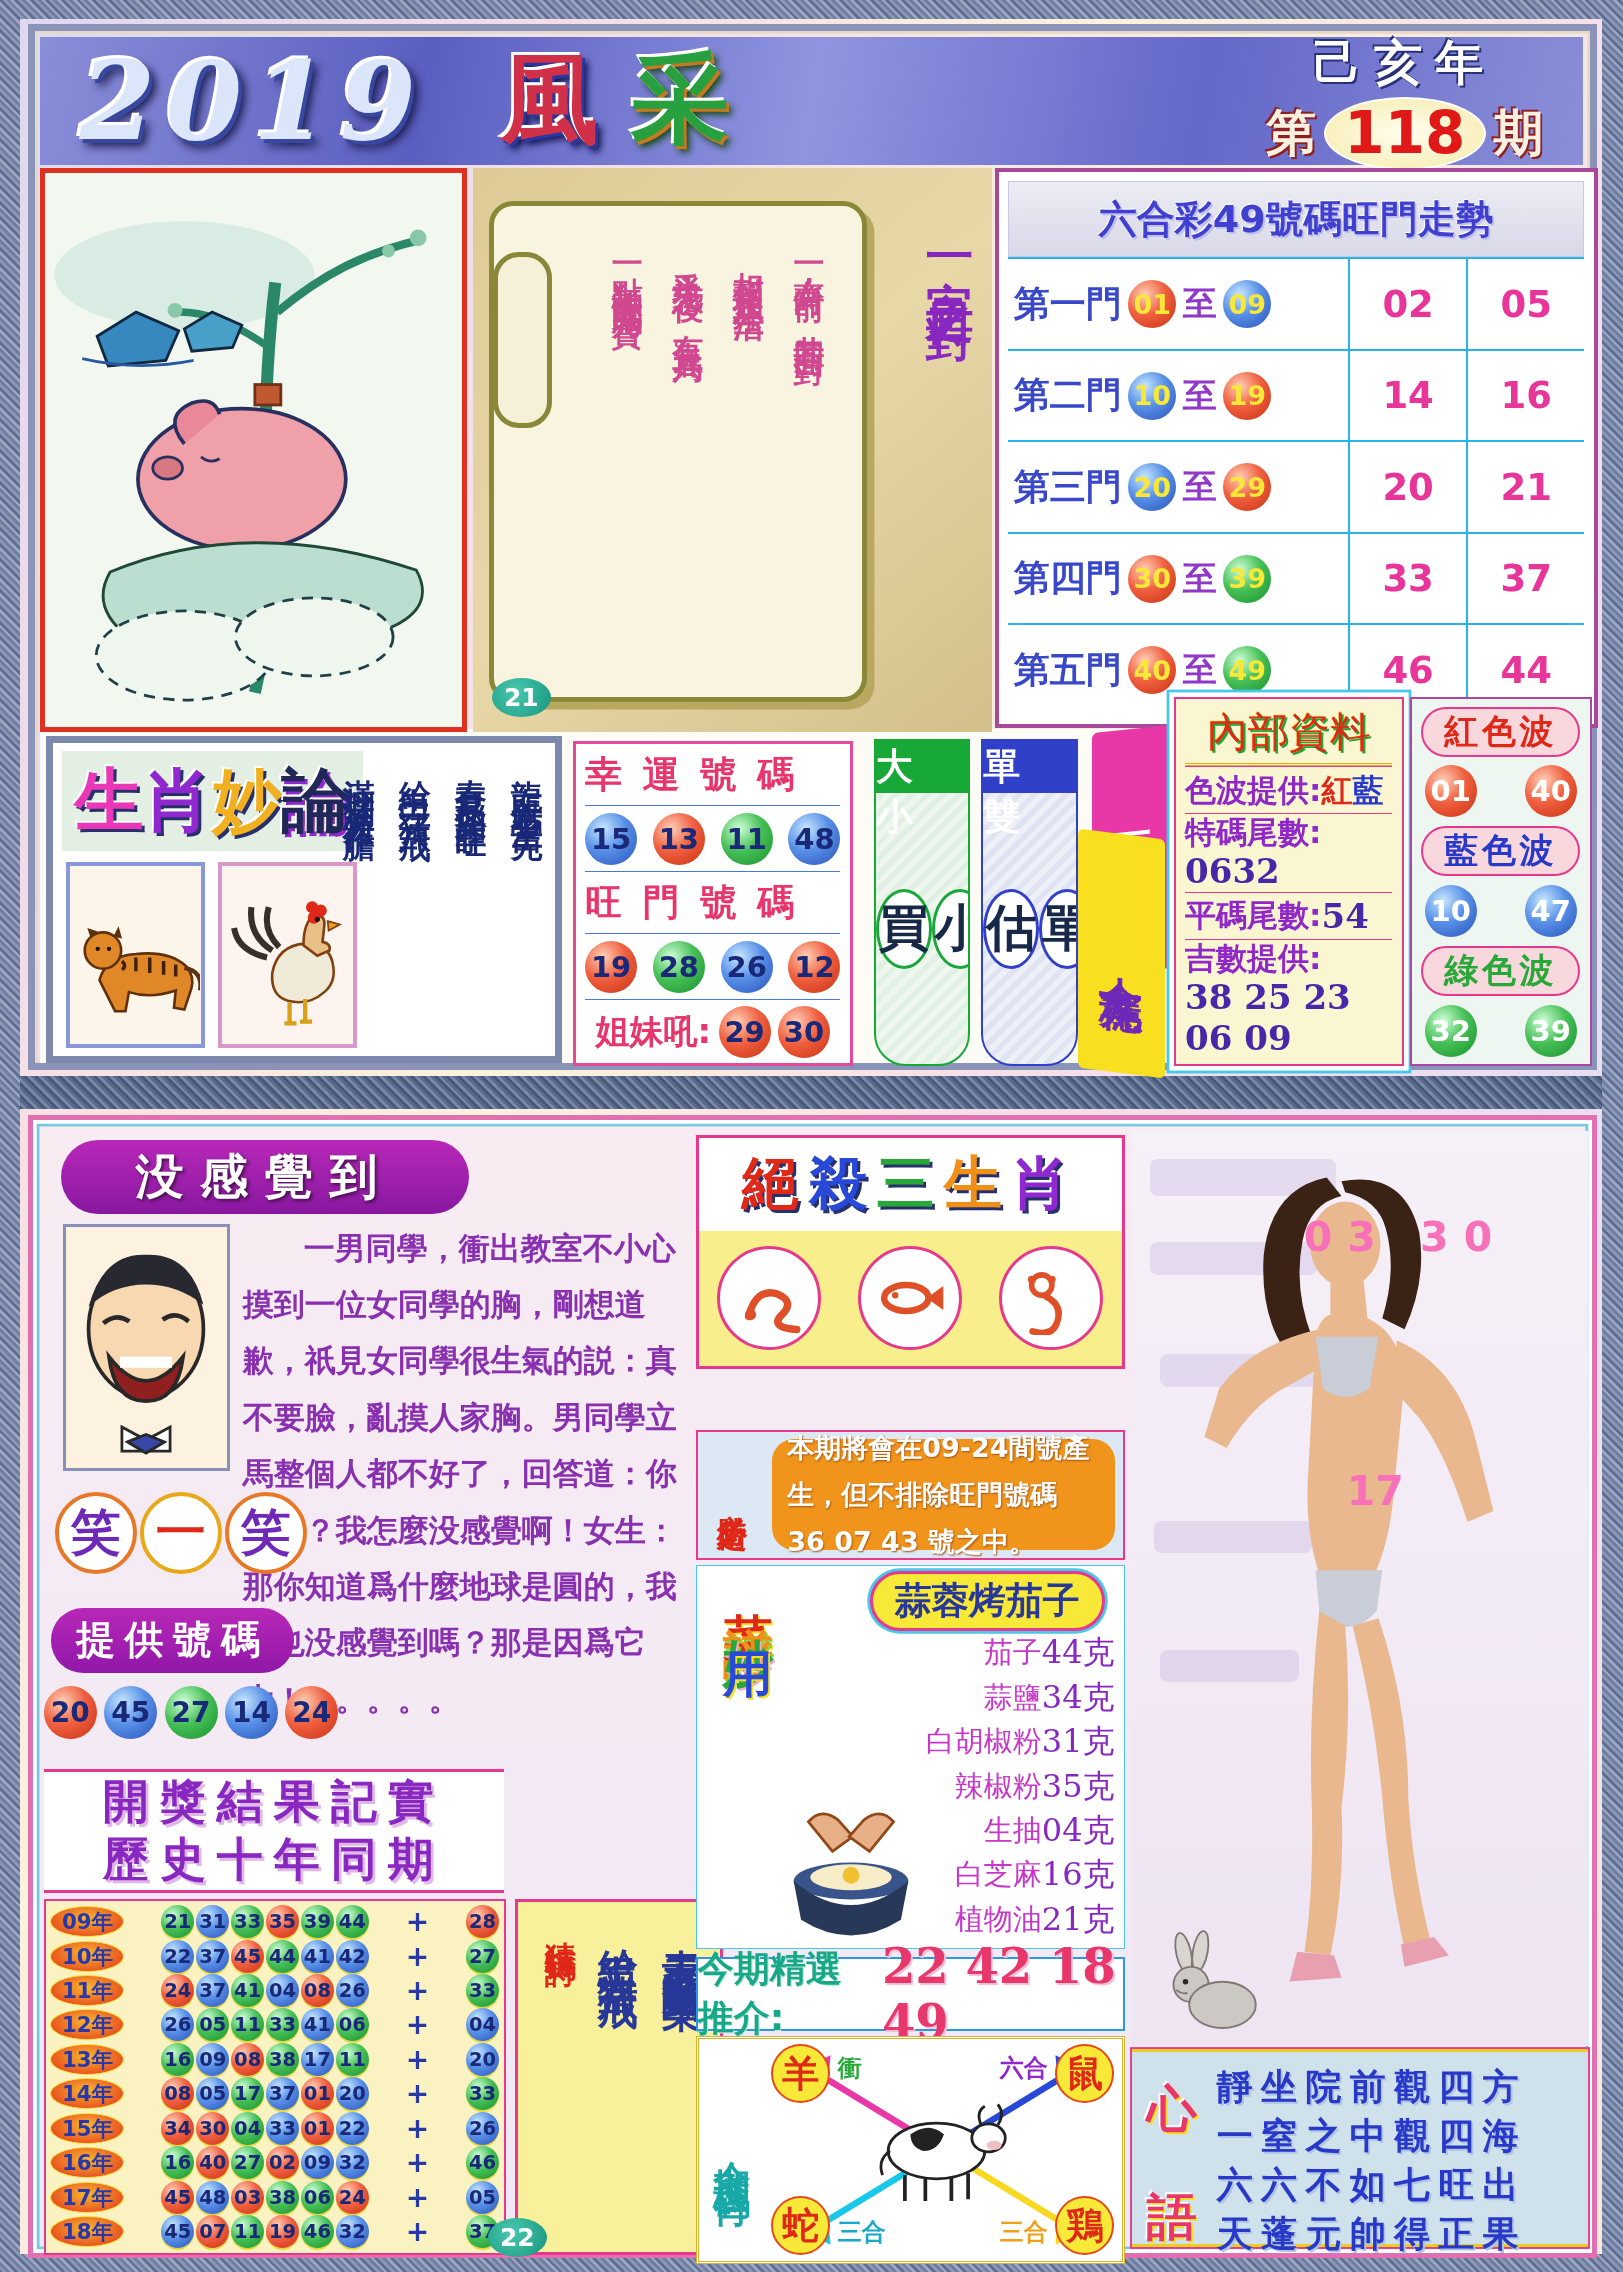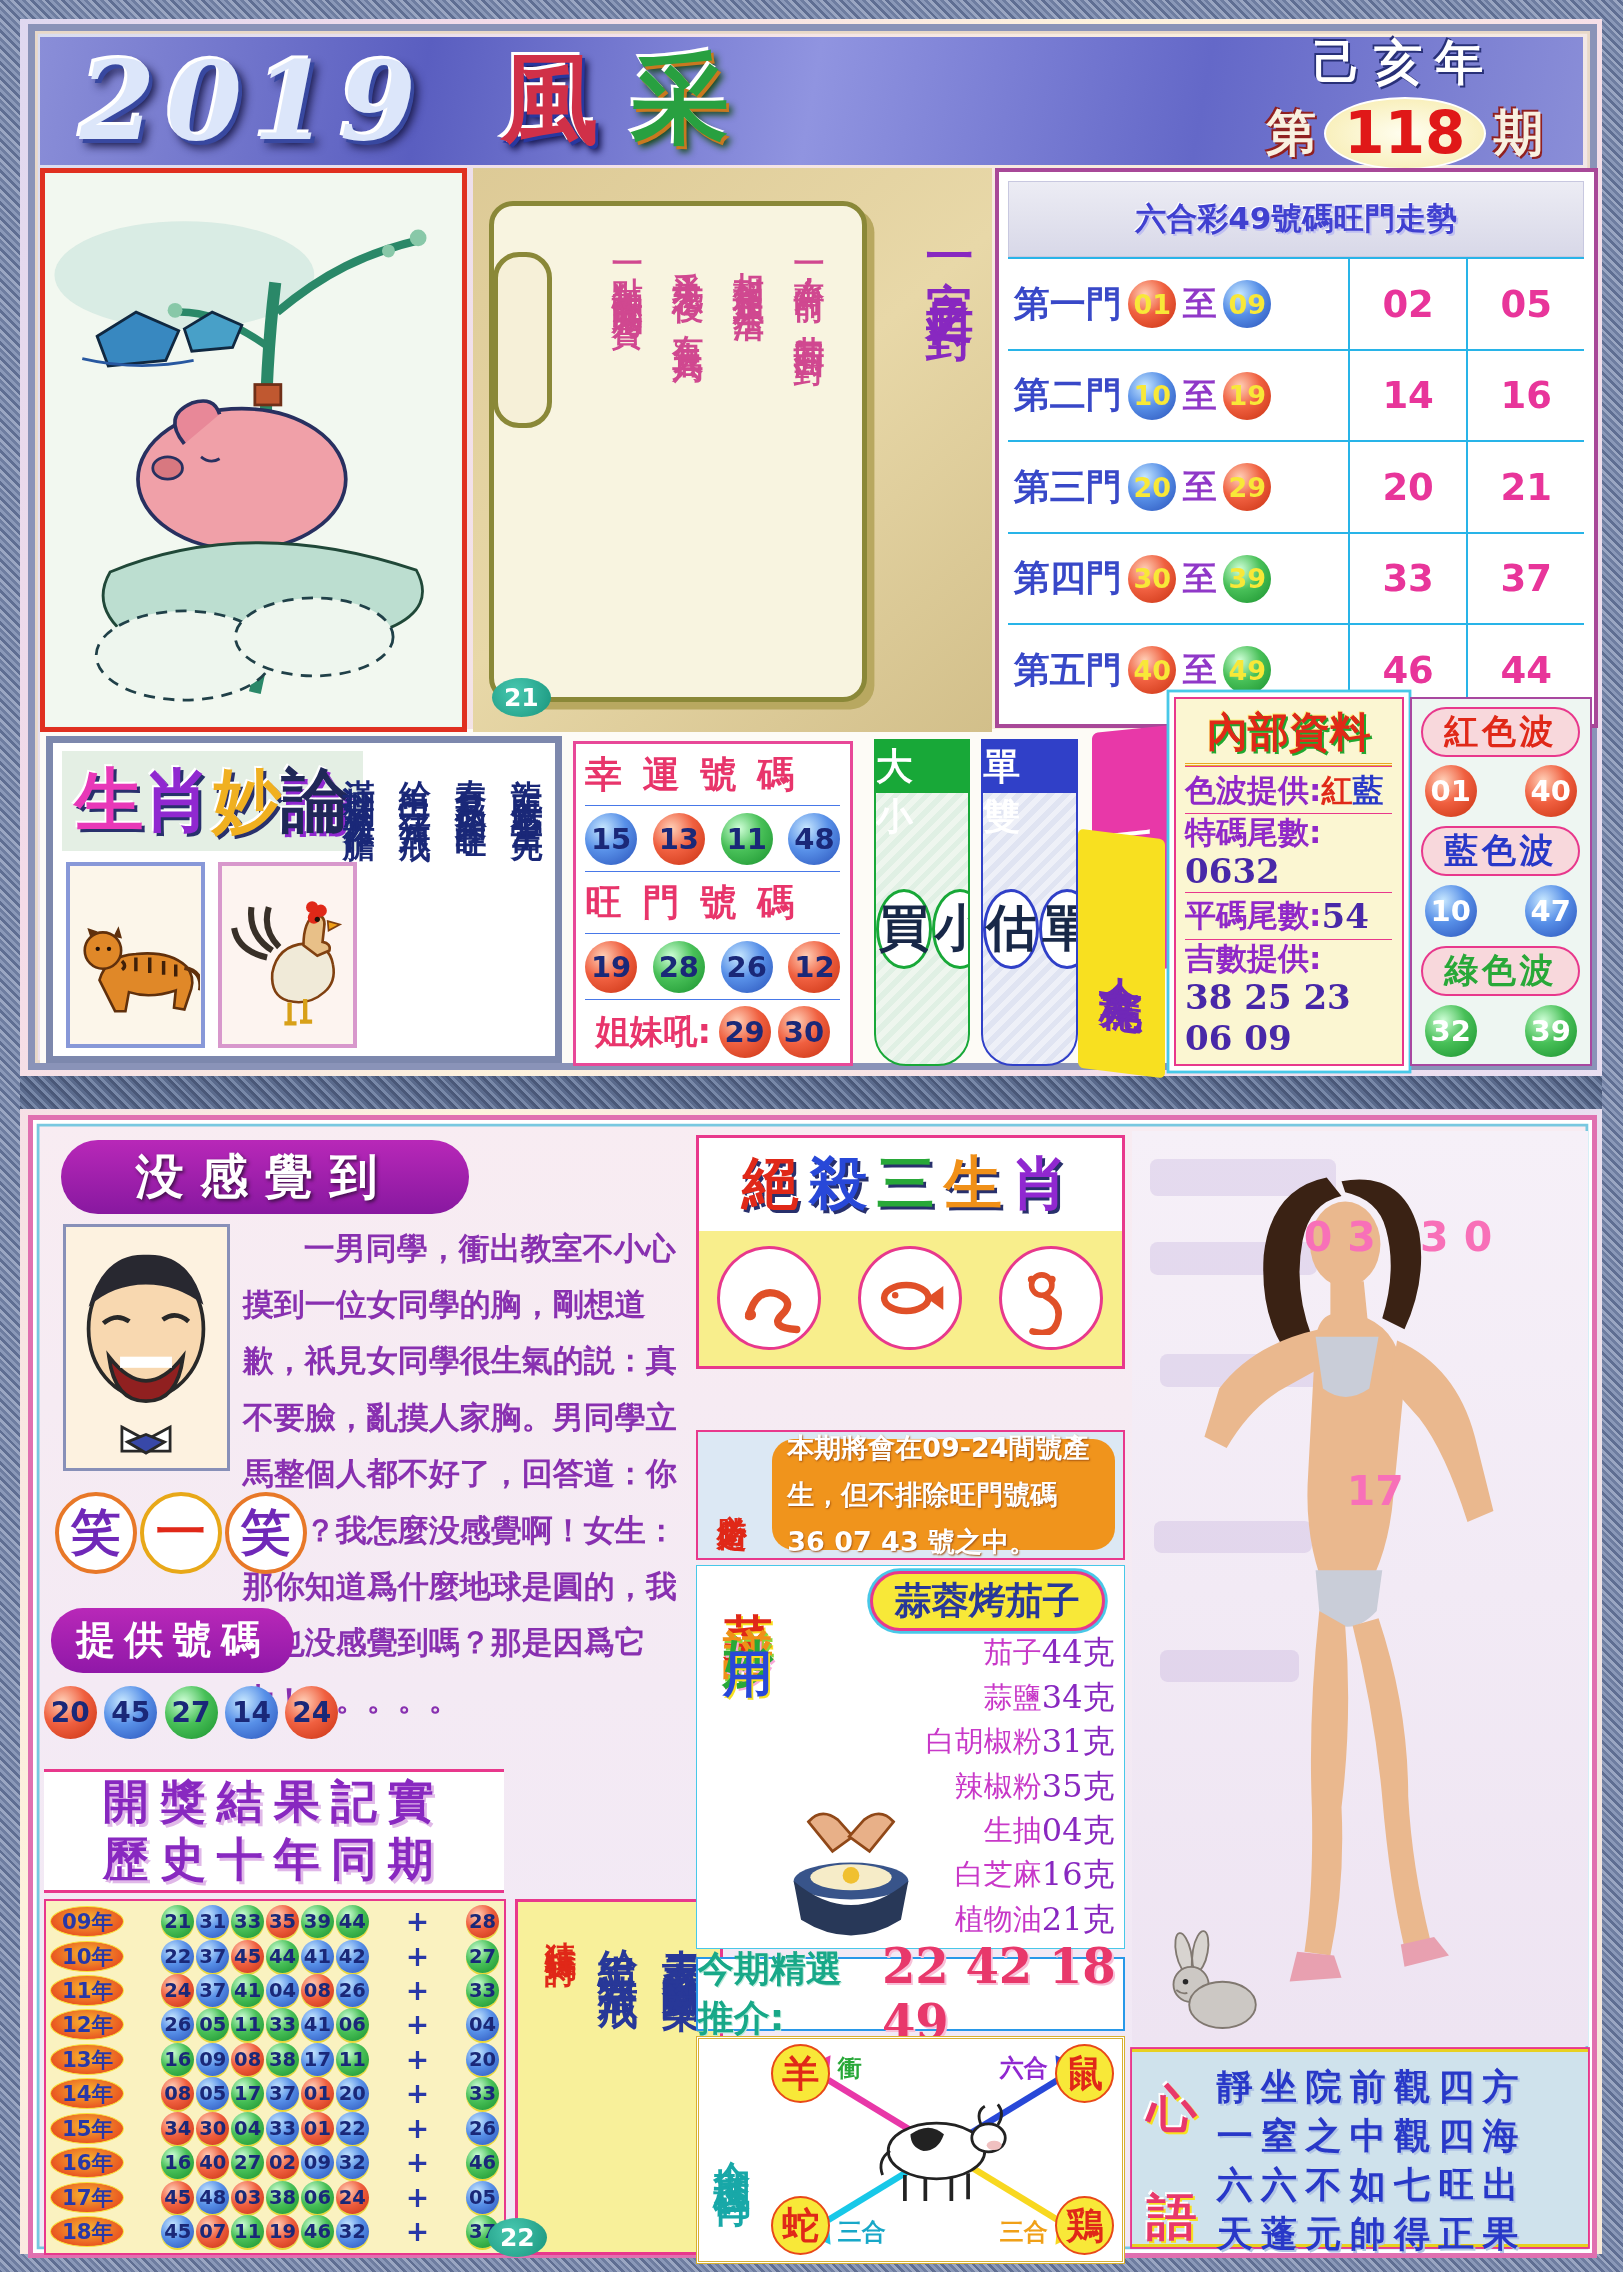--- a/index.html
+++ b/index.html
@@ -26,21 +26,21 @@
 .draw{position:absolute;left:5.6px;top:137px;width:427px;height:564px;border:5.6px solid #e03020;background:#eef6ee}
 
 .scrollbox{position:absolute;left:438px;top:137px;width:519px;height:564px;background:linear-gradient(140deg,#ddca96,#e8d8a8 50%,#d2bf8a)}
 .scroll-paper{position:absolute;left:16.7px;top:33px;width:378px;height:501px;background:#f8f4e0;border:5.6px solid #8a8838;border-radius:24px;box-shadow:7.4px 7.4px 0 #b8a860}
 .scroll-roll{position:absolute;left:-1.9px;top:46px;width:59px;height:176px;border:5.6px solid #8a8838;border-radius:26px;background:#f6f0d8}
 .scroll-text{position:absolute;right:32px;top:41px;height:427px;writing-mode:vertical-rl;text-orientation:upright;font-size:31px;color:#d04890;font-weight:bold;letter-spacing:6.5px}
 .scroll-text p{margin-left:18.6px}
 .scroll-title{position:absolute;right:9.3px;top:63px;writing-mode:vertical-rl;text-orientation:upright;font-size:48px;color:#8828c0;font-weight:bold;letter-spacing:11px}
 
 .door{position:absolute;left:960px;top:137px;width:603px;height:560px;background:#fff;border:4.6px solid #a84898;box-shadow:0 0 0 5.6px #ecec f4;padding:9.3px;display:flex;flex-direction:column}
-.door-title{height:76px;background:linear-gradient(#ececf4,#d8d8e8);display:flex;align-items:center;justify-content:center;font-size:31px;font-weight:bold;color:#4040d0;text-shadow:1.9px 1.9px 0 #c0c0f0,-0.9px -0.9px 0 #fff;border:1.9px solid #c8c8e0}
+.door-title{height:76px;background:linear-gradient(#ececf4,#d8d8e8);display:flex;align-items:center;justify-content:center;font-size:38px;font-weight:bold;color:#4040d0;text-shadow:1.9px 1.9px 0 #c0c0f0,-0.9px -0.9px 0 #fff;border:1.9px solid #c8c8e0}
 .door-head{display:flex;height:61px;border-top:2.8px solid #e8388c;align-items:center}
 .door-head .dn{width:345px;text-align:center;font-size:37px;color:#e8356b;font-weight:bold}
 .door-head .dh,.door-head .dc{width:120px;text-align:center;font-size:37px;color:#e8356b;font-weight:bold}
 .door-row{display:flex;flex:1;align-items:center;border-top:2.8px solid #28b4e8}
 .door-row .dname{width:345px;display:flex;align-items:center;gap:6.5px;font-size:36px;color:#3848c8;font-weight:bold;padding-left:5.6px}
 .zhi{color:#9038c8;font-size:34px;font-weight:bold}
 .door-row .dh,.door-row .dc{width:120px;height:100%;display:flex;align-items:center;justify-content:center;font-size:37px;color:#e8359a;font-weight:bold;border-left:2.8px solid #28b4e8}
 .door .ball{width:48px;height:48px;font-size:27px;color:#f8e838}
 
 .ball{display:inline-flex;align-items:center;justify-content:center;border-radius:50%;font-weight:bold;flex:none}
@@ -72,21 +72,21 @@
 .buycard .bh{height:52px;background:#18a838;color:#fff;font-size:37px;font-weight:bold;display:flex;align-items:center;justify-content:center;letter-spacing:15px}
 .buycard.odd .bh{background:#3040c8}
 .buycard .bc{display:flex;justify-content:space-around;align-items:center;height:calc(100% - 52px)}
 .circle{width:80px;height:80px;border-radius:50%;background:#fff;border:3.7px solid #18a838;display:flex;align-items:center;justify-content:center;font-size:50px;font-weight:bold;color:#182848;font-family:"DejaVu Serif",serif}
 .buycard.odd .circle{border-color:#3040c8}
 
 .banner-pink{position:absolute;left:1057px;top:698px;width:80px;height:243px;background:#e838a8;transform:skewY(-6deg);display:flex;align-items:center;justify-content:center;writing-mode:vertical-rl;text-orientation:upright;color:#fff;font-size:39px;font-weight:bold;border-radius:5.6px;letter-spacing:5.6px}
 .banner-yellow{position:absolute;left:1043px;top:803px;width:87px;height:239px;background:#f8e020;transform:skewY(7deg);writing-mode:vertical-rl;text-orientation:upright;color:#7028b8;font-size:43px;font-weight:bold;display:flex;align-items:center;justify-content:center;border-radius:5.6px;letter-spacing:5.6px}
 
 .internal{position:absolute;left:1139px;top:666px;width:230px;height:369px;background:#fbf6d2;border:2.8px solid #e8388c;box-shadow:0 0 0 4.6px #fff,0 0 0 7.4px #48c8e8;padding:5.6px 9.3px;display:flex;flex-direction:column}
-.int-title{text-align:center;font-size:41px;font-weight:bold;color:#e02818;text-shadow:1.9px 1.9px 0 #20a830,-0.9px -0.9px 0 #f8f080;border-bottom:3.7px double #e8a820;padding:0 0 3.7px;font-family:"DejaVu Serif",serif}
+.int-title{text-align:center;font-size:41px;font-weight:normal;color:#e02818;text-shadow:1.9px 1.9px 0 #20a830,-0.9px -0.9px 0 #f8f080;border-bottom:3.7px double #e8a820;padding:0 0 3.7px;font-family:"DejaVu Serif",serif}
 .int-row{flex:1;display:flex;align-items:center;font-size:31px;font-weight:bold;color:#9028c8;border-top:1.9px solid #e8388c;flex-wrap:wrap;line-height:1.2}
 .int-row:first-of-type{border-top:none}
 .int-red{color:#e02818}.int-blue{color:#2838c8}
 .int-num{color:#4828a8;font-family:"DejaVu Serif",serif;font-size:34px}
 
 .waves{position:absolute;left:1375px;top:666px;width:182px;height:369px;background:#eef6f2;border:2.8px solid #a848a0;padding:7.4px 9.3px;display:flex;flex-direction:column;justify-content:space-between}
 .wave-pill{height:50px;border:2.8px solid #e8388c;border-radius:26px;background:#f8d8dc;display:flex;align-items:center;justify-content:center;font-size:34px;font-weight:bold;letter-spacing:3.7px}
 .wp-red{color:#e02818}.wp-blue{color:#2838c8}.wp-green{color:#28a838}
 .wave-balls{display:flex;justify-content:space-between;padding:0 3.7px}
 .waves .ball{width:52px;height:52px;font-size:29px;color:#fff}

